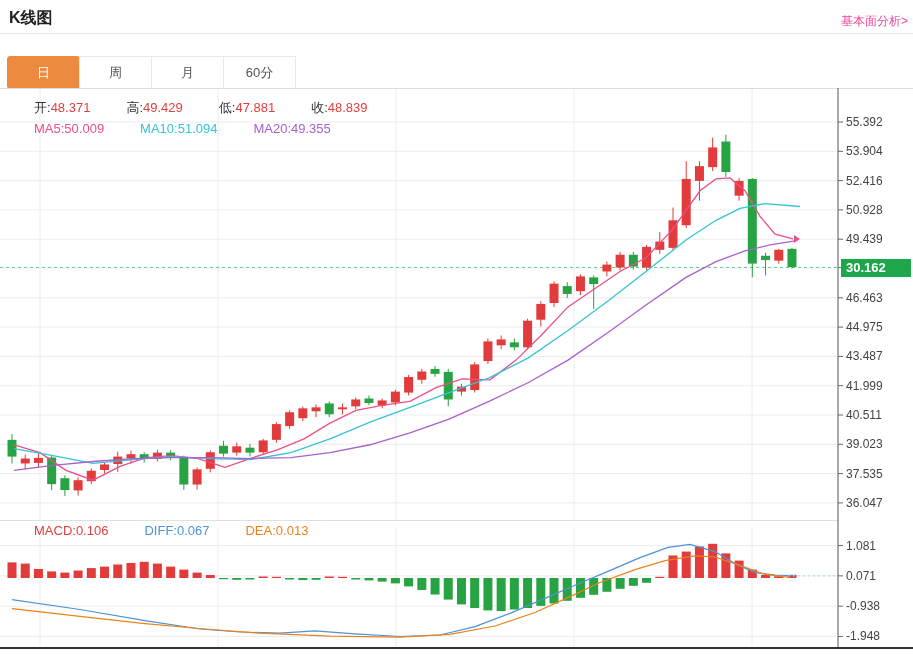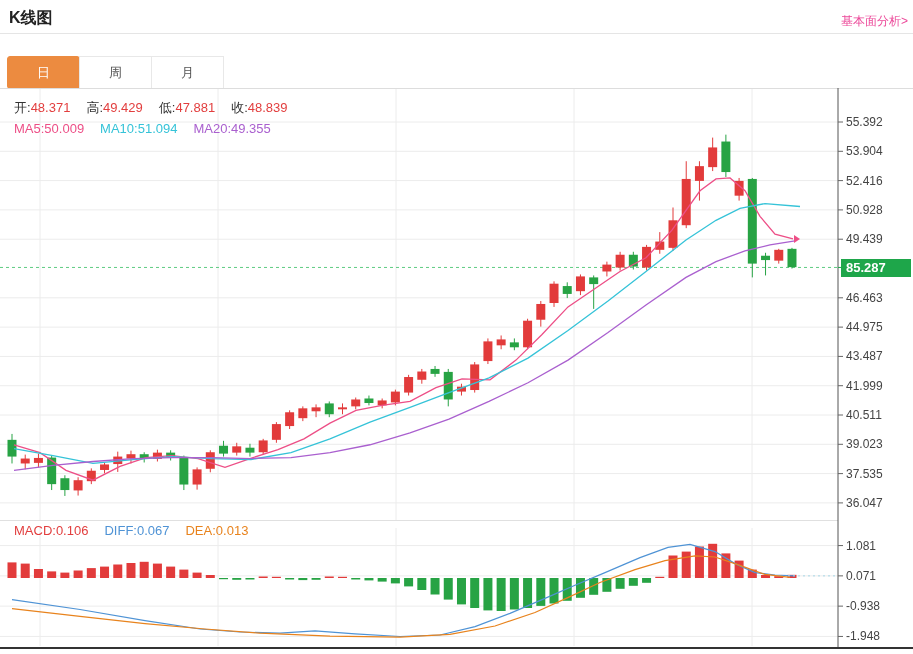--- a/index.html
+++ b/index.html
@@ -7,37 +7,38 @@
   #stage{position:relative;width:913px;height:517px;background:#fff;}
   .page-title{position:absolute;left:9px;top:8px;font-size:16px;font-weight:bold;color:#222;}
   .top-link{position:absolute;right:5px;top:13px;font-size:12px;color:#ec4899;cursor:pointer;}
   .hr-line{position:absolute;left:0;top:33px;width:913px;height:1px;background:#e5e5e5;}
   .tab-row{position:absolute;left:8px;top:56px;height:33px;display:flex;}
   .tab{width:71px;height:31px;line-height:31px;text-align:center;font-size:13px;color:#555;
     background:#fff;border:1px solid #e8e8e8;margin-left:-1px;cursor:pointer;box-sizing:content-box;}
   .tab.sel{background:#ec8b40;border-color:#ec8b40;color:#fff;border-radius:3px;}
   .tab-underline{position:absolute;left:0;top:88px;width:913px;height:1px;background:#ddd;}
   .info-row{position:absolute;font-size:13px;white-space:nowrap;}
-  .info-row .pair{margin-right:16px;}
+  .info-row .pair{margin-right:16px;margin-left:20px;}
   .info-row .lbl{color:#333;}
   svg{position:absolute;left:0;top:0;}
   .price-marker{position:absolute;left:841px;top:259px;width:70px;height:18px;background:#1ea64a;
     color:#fff;font-size:13px;font-weight:bold;line-height:18px;padding-left:5px;box-sizing:border-box;}
 </style>
 </head>
 <body>
 
 <div id="stage">
   <div class="page-title">K线图</div>
   <div class="top-link">基本面分析&gt;</div>
   <div class="hr-line"></div>
   <div class="tab-row">
       <div class="tab sel">日</div>
       <div class="tab">周</div>
       <div class="tab">月</div>
+      <div class="tab">60分</div>
     </div>
   <div class="tab-underline"></div>
 
   <svg width="913" height="654" viewBox="0 0 913 654">
       <line x1="40" y1="88" x2="40" y2="520" stroke="#ececec"></line>
       <line x1="40" y1="528" x2="40" y2="646" stroke="#ececec"></line>
       <line x1="218" y1="88" x2="218" y2="520" stroke="#ececec"></line>
       <line x1="218" y1="528" x2="218" y2="646" stroke="#ececec"></line>
       <line x1="396" y1="88" x2="396" y2="520" stroke="#ececec"></line>
       <line x1="396" y1="528" x2="396" y2="646" stroke="#ececec"></line>
@@ -288,14 +289,14 @@
       <text x="846" y="610.14" font-size="12" fill="#444" font-family="&quot;Liberation Sans&quot;,sans-serif">-0.938</text>
       <line x1="838" y1="636.44" x2="843" y2="636.44" stroke="#666"></line>
       <text x="846" y="640.44" font-size="12" fill="#444" font-family="&quot;Liberation Sans&quot;,sans-serif">-1.948</text>
       <line x1="838" y1="267.45003" x2="843" y2="267.45003" stroke="#1ea64a"></line>
     </svg>
 
   <div class="info-row" style="left:14px;top:99px;"><span class="pair"><span class="lbl">开:</span><span style="color: rgb(226, 62, 62);">48.371</span></span><span class="pair"><span class="lbl">高:</span><span style="color: rgb(226, 62, 62);">49.429</span></span><span class="pair"><span class="lbl">低:</span><span style="color: rgb(226, 62, 62);">47.881</span></span><span class="pair"><span class="lbl">收:</span><span style="color: rgb(226, 62, 62);">48.839</span></span></div>
   <div class="info-row" style="left:14px;top:121px;"><span class="pair"><span class="lbl" style="color: rgb(237, 79, 135);">MA5:</span><span style="color: rgb(237, 79, 135);">50.009</span></span><span class="pair"><span class="lbl" style="color: rgb(53, 195, 216);">MA10:</span><span style="color: rgb(53, 195, 216);">51.094</span></span><span class="pair"><span class="lbl" style="color: rgb(170, 96, 207);">MA20:</span><span style="color: rgb(170, 96, 207);">49.355</span></span></div>
   <div class="info-row" style="left:14px;top:523px;"><span class="pair"><span class="lbl" style="color: rgb(226, 62, 62);">MACD:</span><span style="color: rgb(226, 62, 62);">0.106</span></span><span class="pair"><span class="lbl" style="color: rgb(79, 147, 213);">DIFF:</span><span style="color: rgb(79, 147, 213);">0.067</span></span><span class="pair"><span class="lbl" style="color: rgb(232, 131, 29);">DEA:</span><span style="color: rgb(232, 131, 29);">0.013</span></span></div>
 
-  <div class="price-marker">85.287</div>
+  <div class="price-marker">30.162</div>
 </div>
 
 </body></html>

